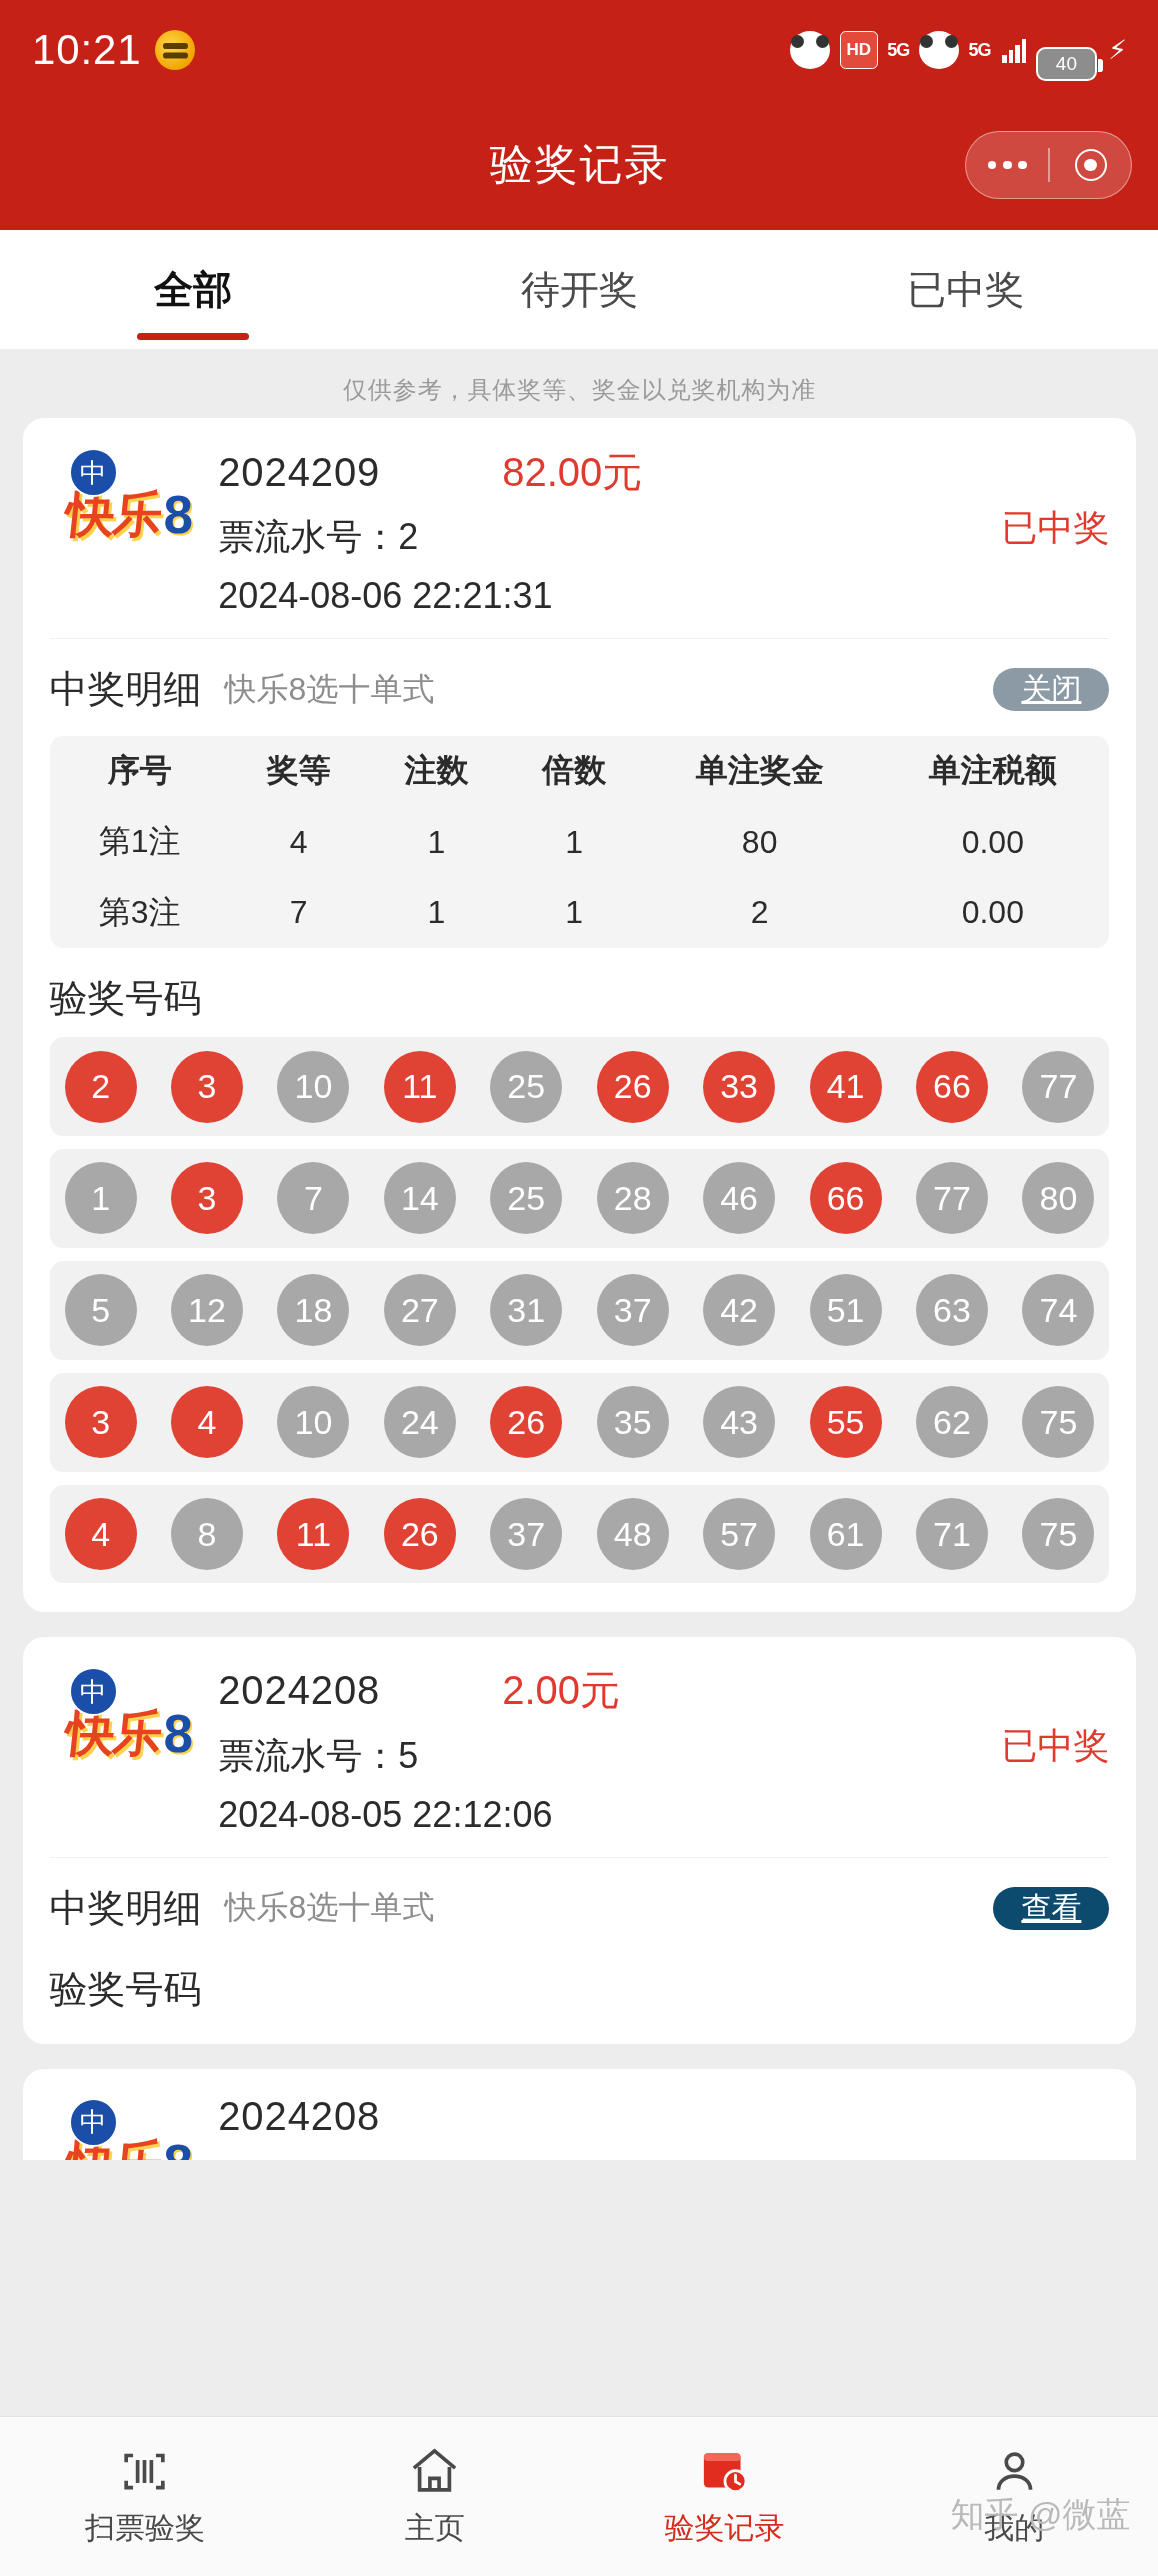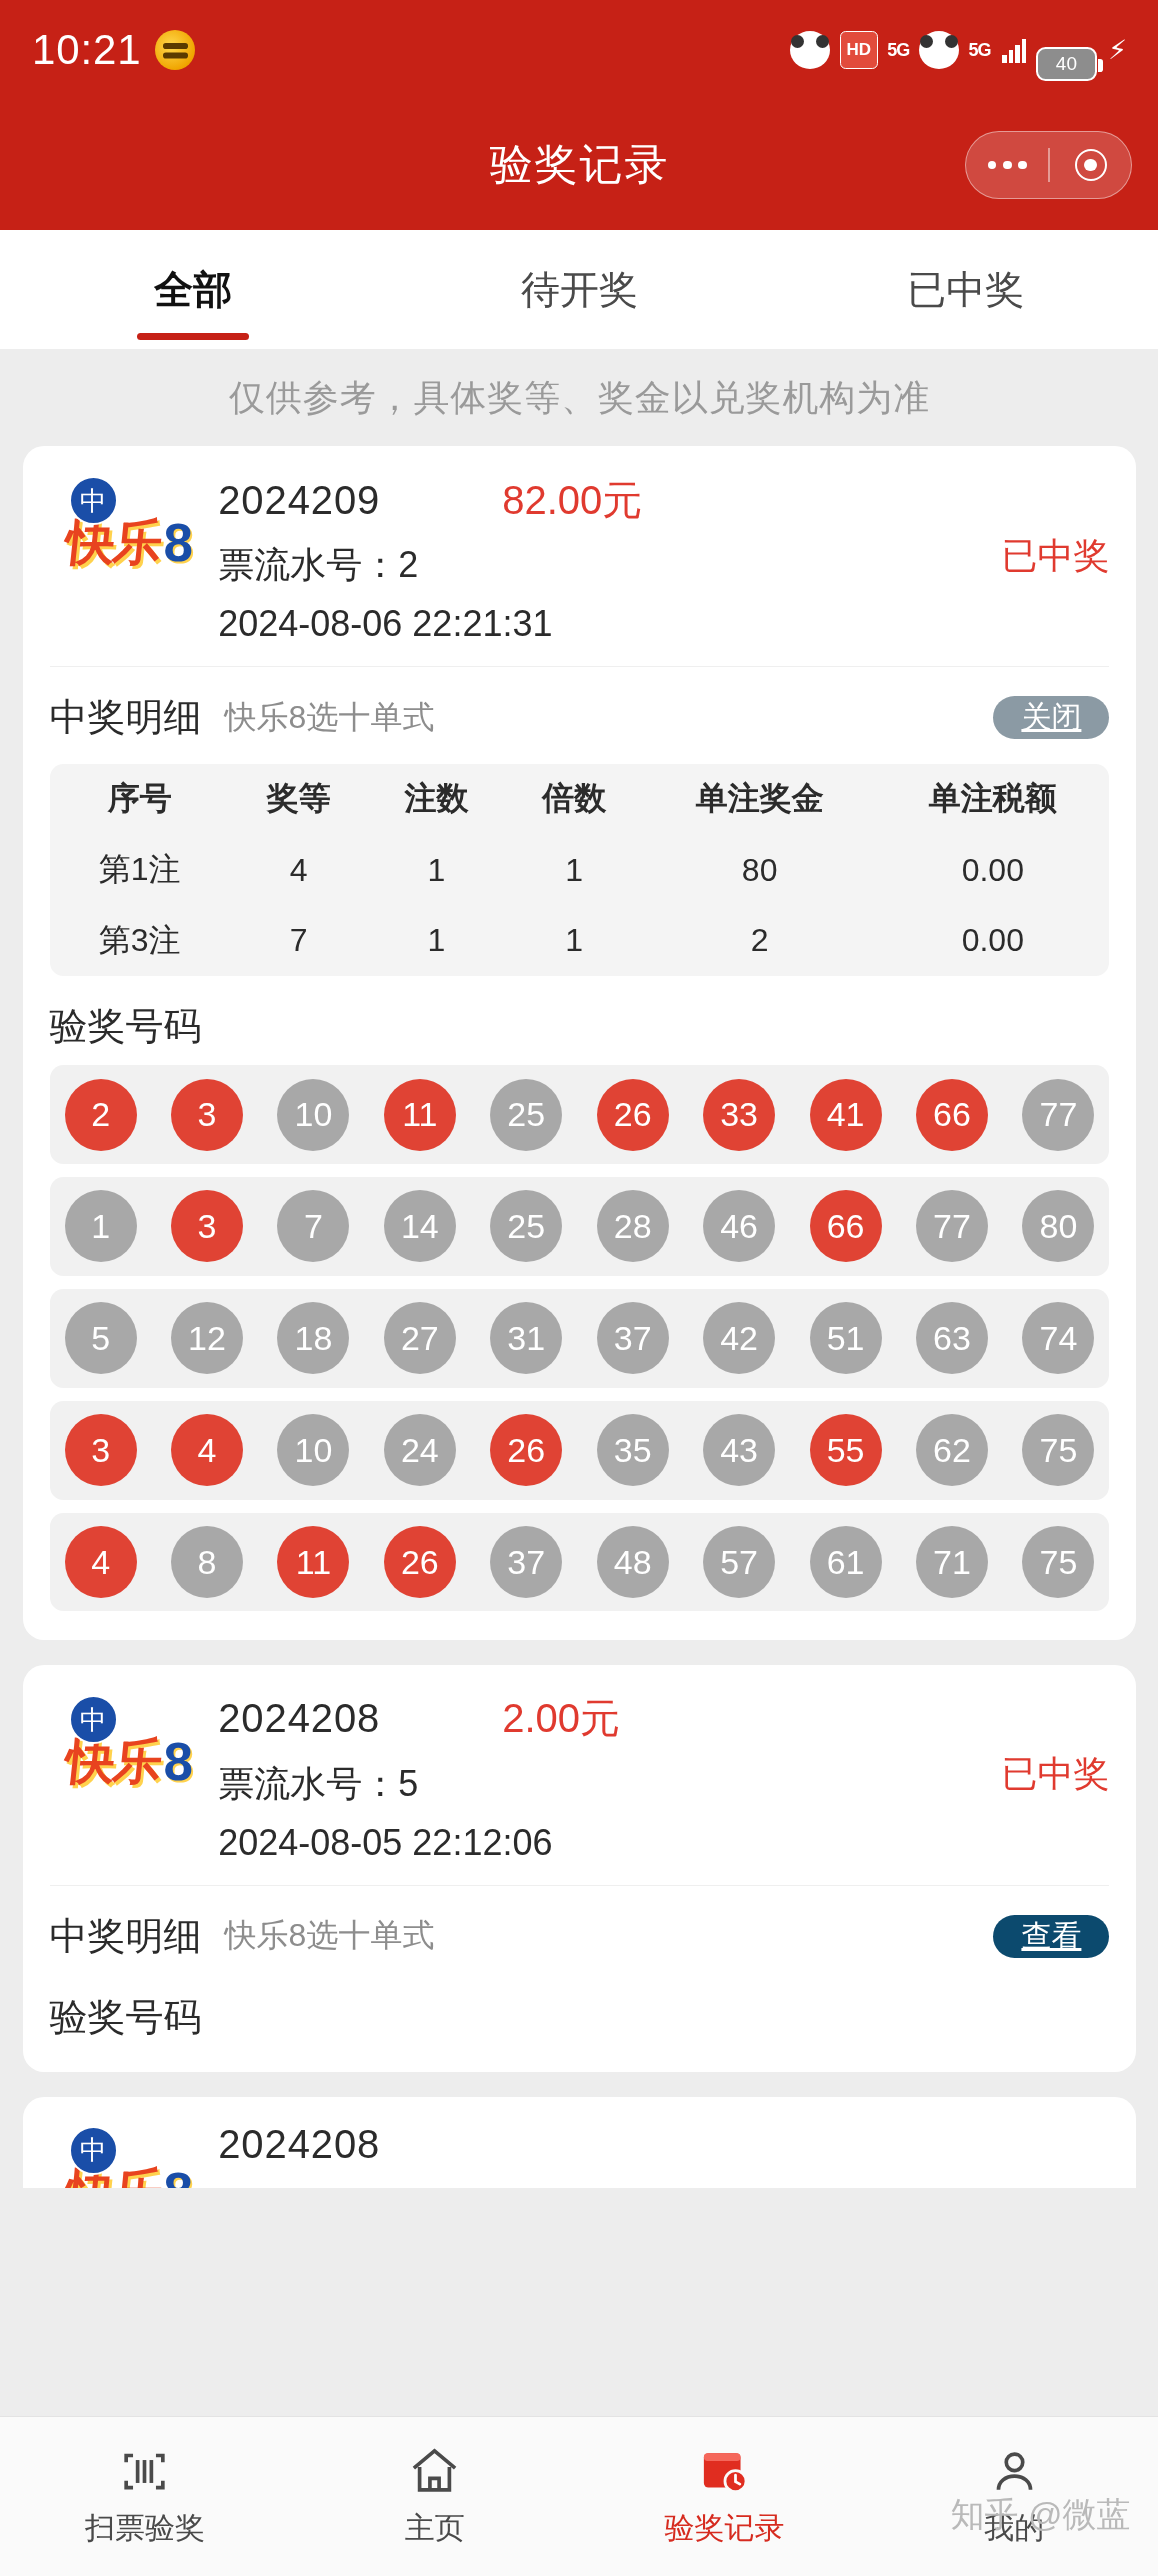--- a/index.html
+++ b/index.html
@@ -223,23 +223,23 @@
 
   
   .content {
     flex: 1;
     overflow: hidden;
     background: #ededed;
     padding: 0 0 0 0;
   }
   .notice {
     text-align: center;
-    font-size: 36px;
+    font-size: 24px;
     color: #9a9a9a;
-    padding: 25px 0 23px;
+    padding: 25px 0 12px;
     letter-spacing: 0.9px;
   }
 
   .card {
     background: #fff;
     border-radius: 21px;
     margin: 0 23px 25px;
     padding: 0 26.6px;
     overflow: hidden;
   }

